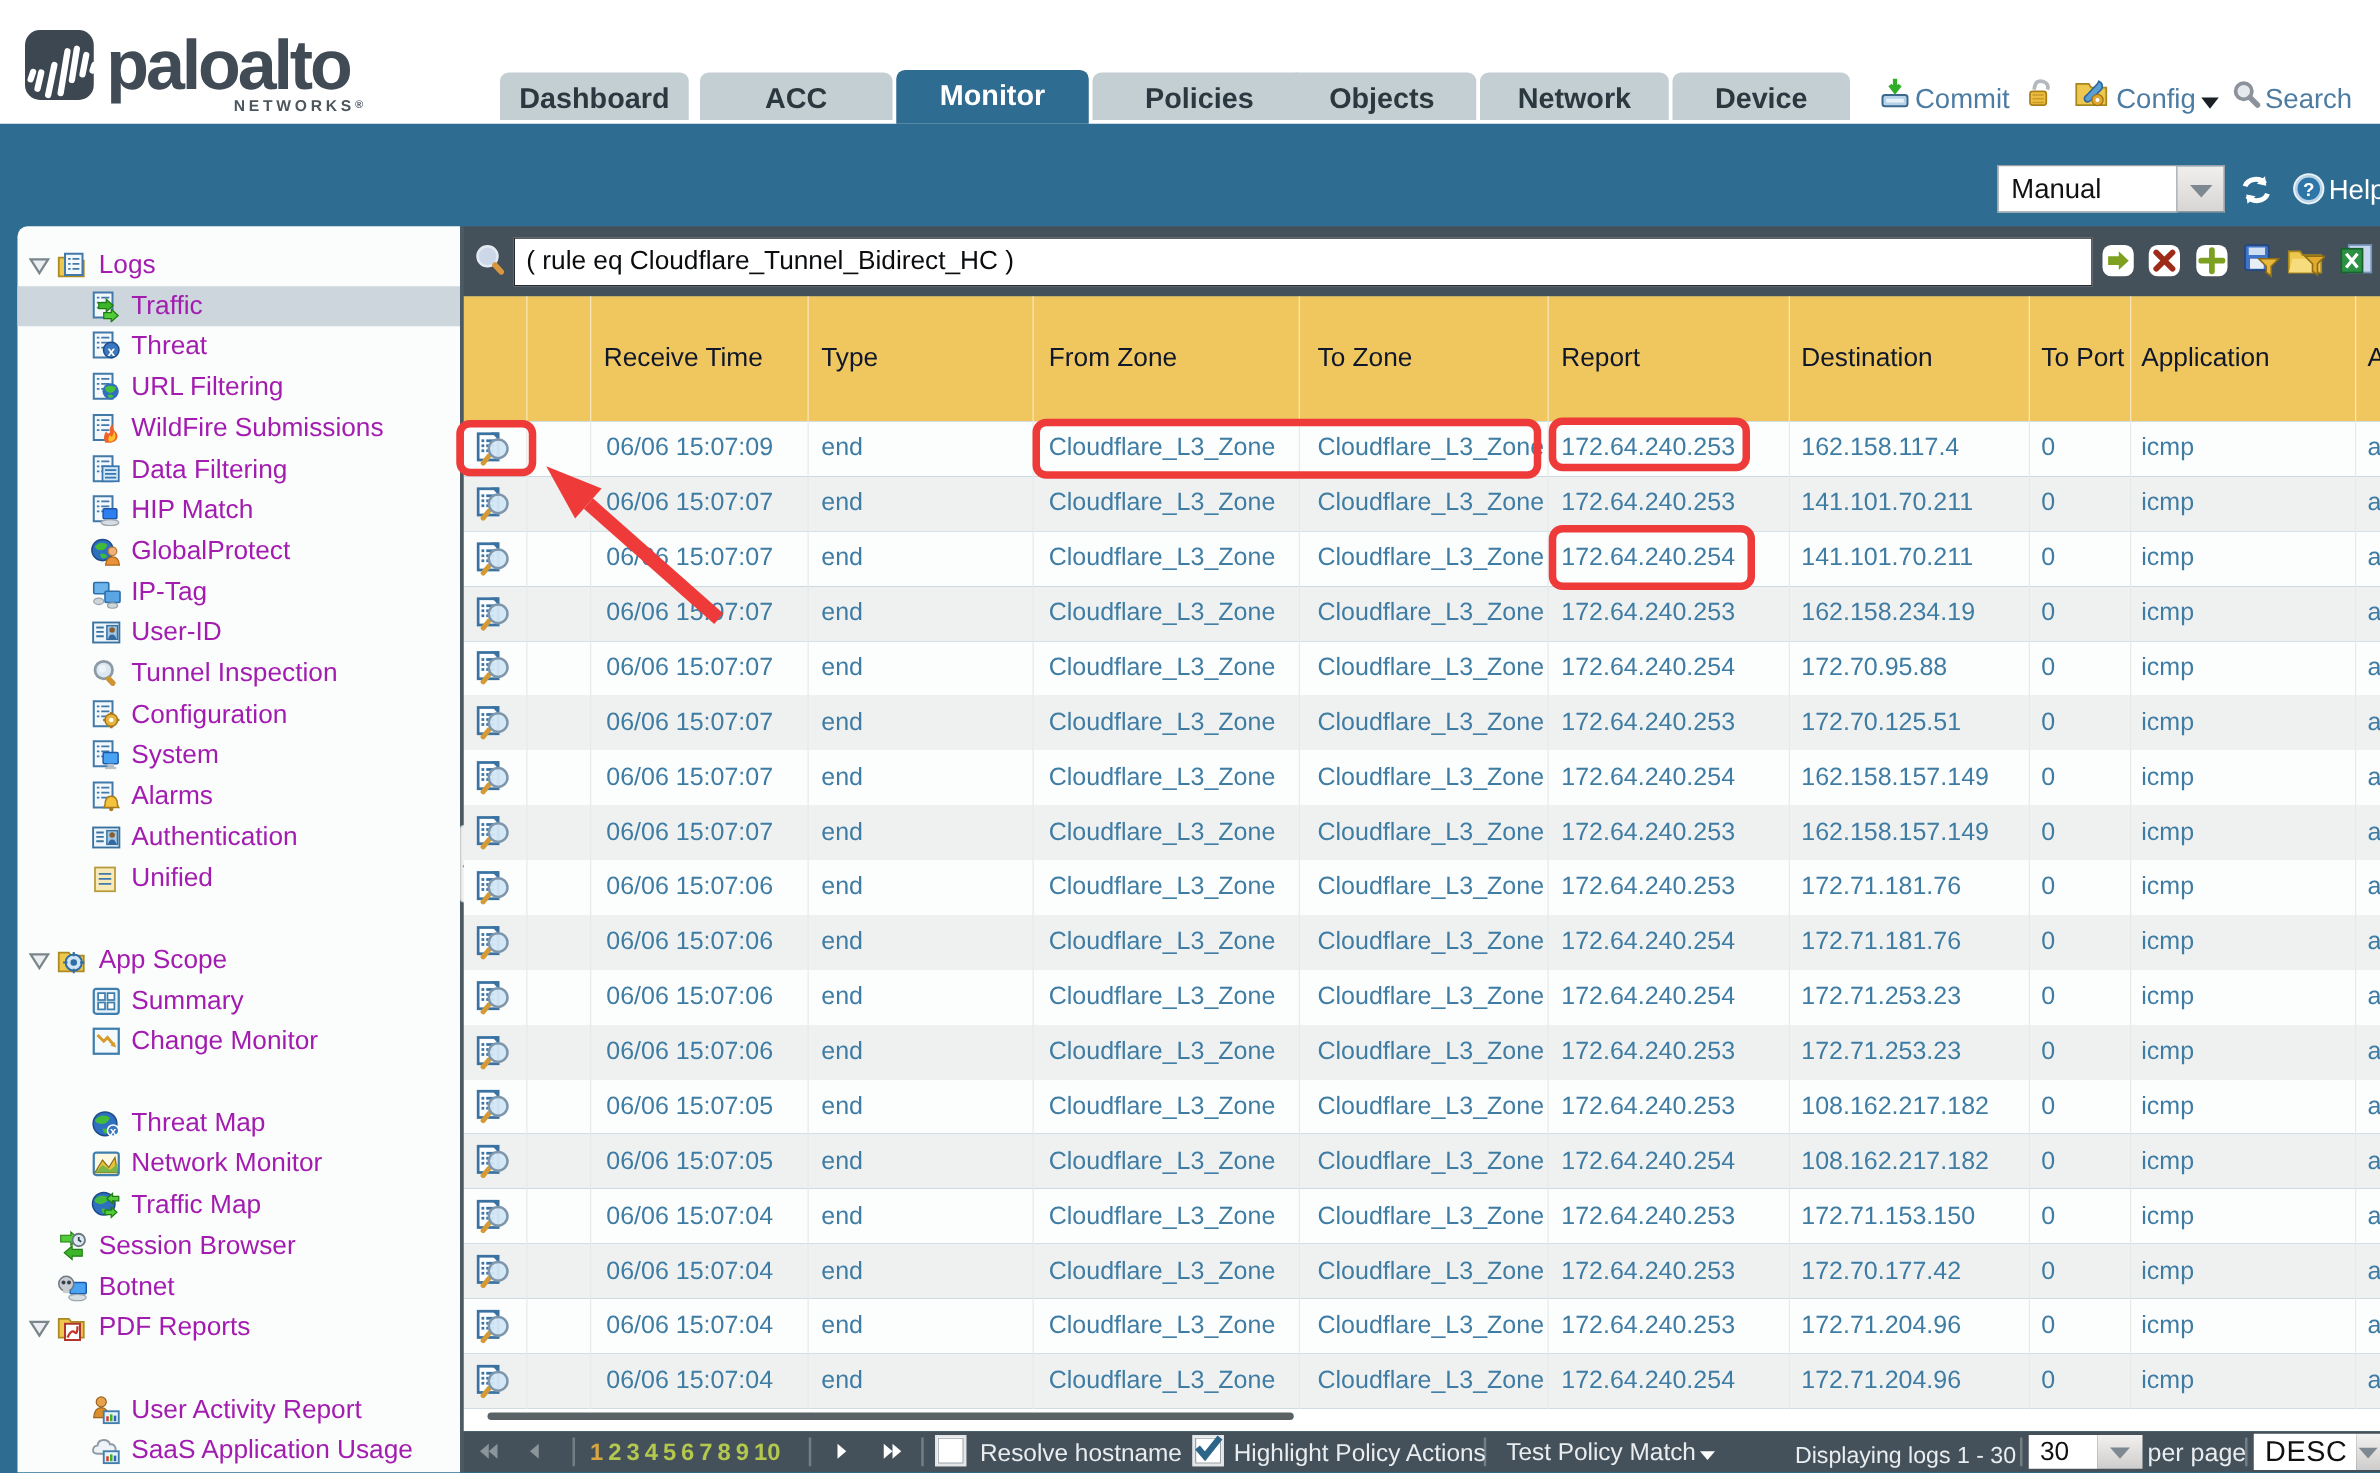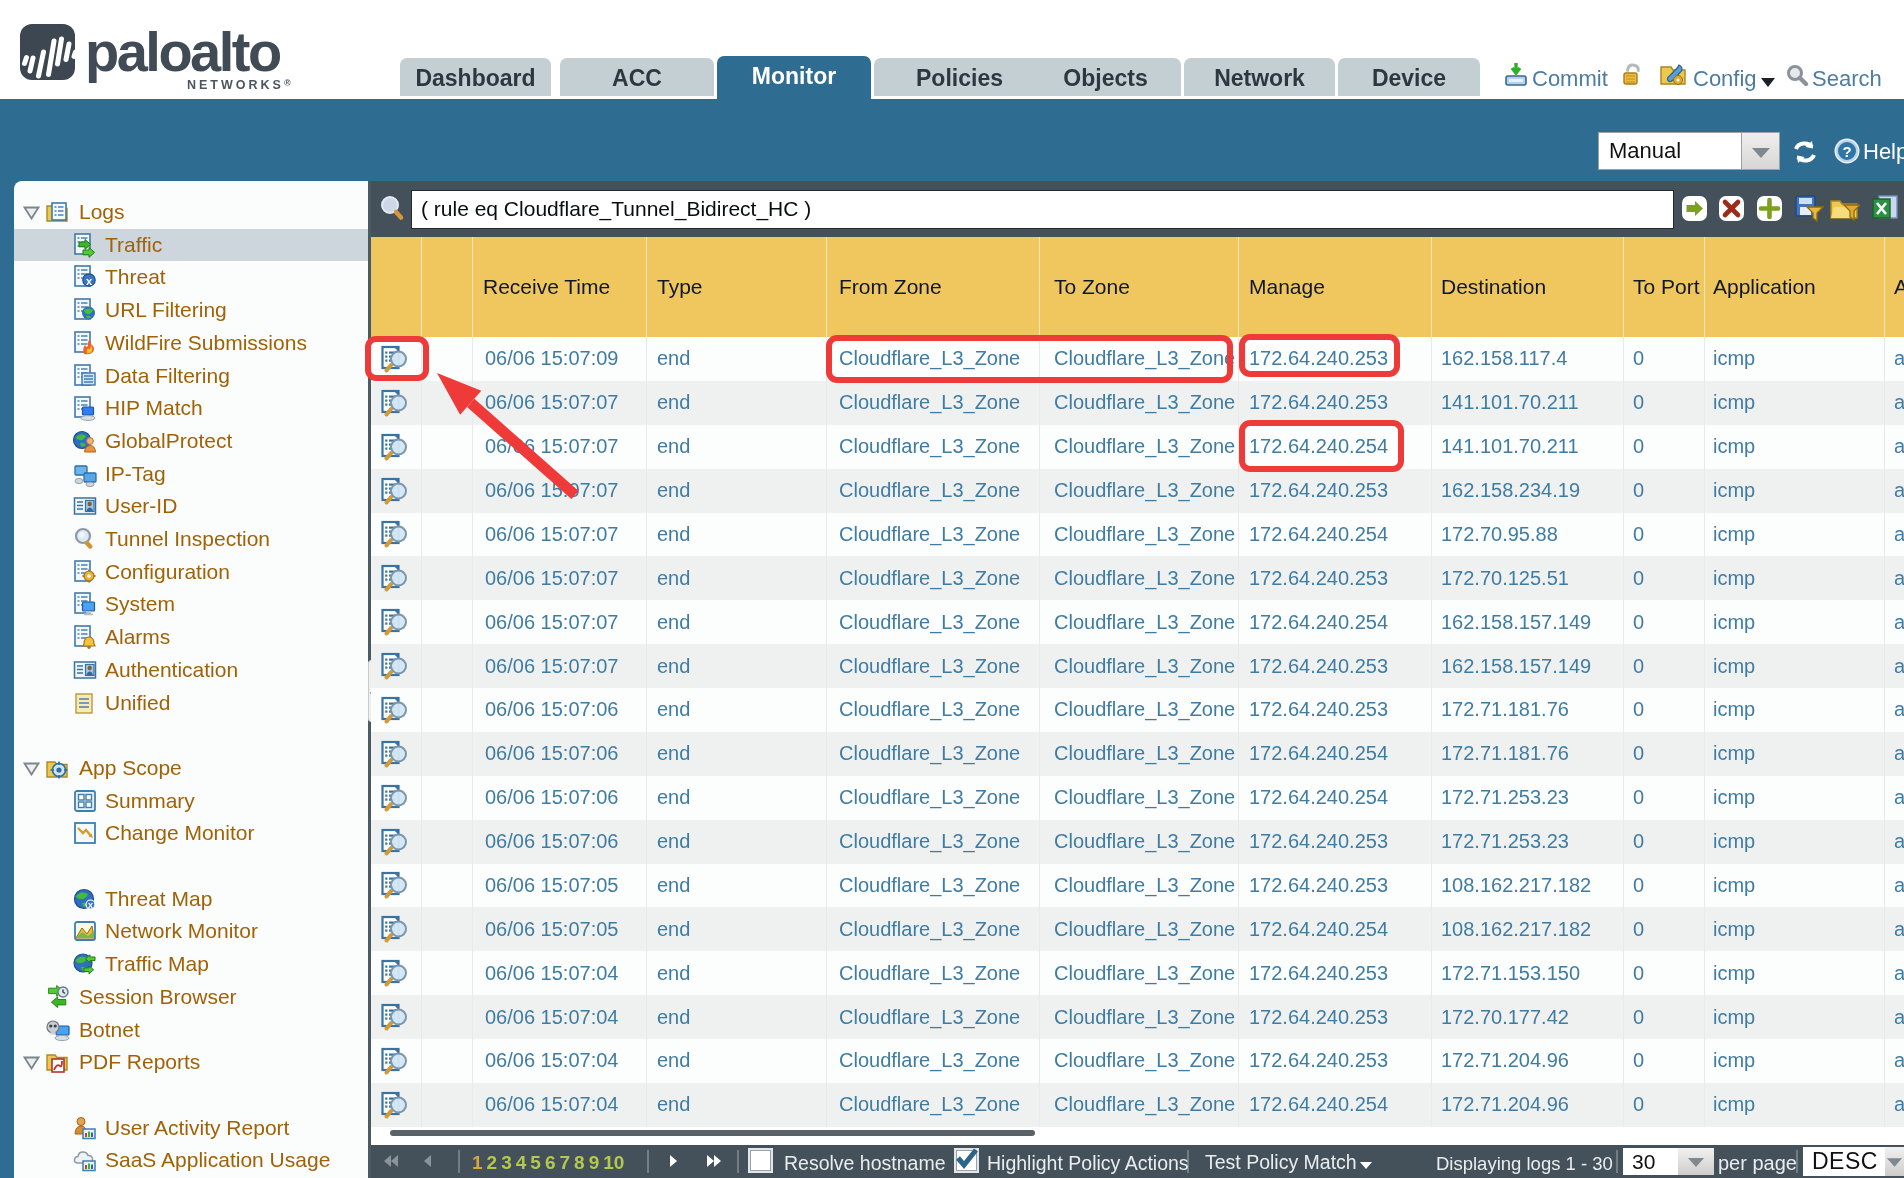--- a/index.html
+++ b/index.html
@@ -4,21 +4,21 @@
 html,body{width:1904px;height:1178px;overflow:hidden}
 body{position:relative;background:#2f6c91;font-family:"Liberation Sans",sans-serif;-webkit-font-smoothing:antialiased}
 .abs{position:absolute}
 .hdr{left:0;top:0;width:1904px;height:99px;background:#fff}
 .tab{position:absolute;top:58px;height:38px;background:#c4cfd3;border-radius:7px 7px 0 0;
      font-size:23px;font-weight:bold;color:#2c3840;text-align:center;line-height:40px}
 .tab.on{background:#2f6c91;color:#fff;top:56px;height:43px}
 .hICt{font-size:22px;color:#4d7ca3}
 .band-sel{top:132px;height:38px}
 .sideb{left:14px;top:181px;width:354px;height:997px;background:#fbfcfc;border-radius:8px 0 0 0}
-.ti{position:absolute;height:33px;display:flex;align-items:center;font-size:21px;color:#a16207;white-space:nowrap}
+.ti{position:absolute;height:33px;display:flex;align-items:center;font-size:21px;color:#a21caf;white-space:nowrap}
 .tsel{position:absolute;left:0px;width:354px;height:32px;background:#ccd6dc}
 .splitter{left:368px;top:181px;width:3px;height:997px;background:#4c5a63}
 .toolbar{left:371px;top:181px;width:1533px;height:56px;background:#45515a}
 .thead{left:371px;top:237px;width:1533px;height:100px;background:#f0c75f;display:flex}
 .thead .c{height:100px;display:flex;align-items:center;border-left:1px solid rgba(255,255,255,.55);
           font-size:21px;color:#0f172a;overflow:hidden}
 .rows{left:371px;top:337px;width:1533px;height:790px}
 .r{display:flex;height:43.89px;background:#fcfdfd}
 .r:nth-child(even){background:#eff1f1}
 .r .c{display:flex;align-items:center;border-left:1px solid #e8eaea;height:100%;
@@ -502,21 +502,21 @@
       <path d="M6 9 L15 20 M15 9 L6 20" stroke="#fff" stroke-width="2.6"></path>
     </svg></span>
 
 <div class="abs thead">
 <div class="c" style="width:50px;padding-left:0px"></div>
 <div class="c" style="width:51px;padding-left:0px"></div>
 <div class="c" style="width:174px;padding-left:10px">Receive Time</div>
 <div class="c" style="width:180px;padding-left:10px">Type</div>
 <div class="c" style="width:213px;padding-left:12px">From Zone</div>
 <div class="c" style="width:199px;padding-left:14px">To Zone</div>
-<div class="c" style="width:193px;padding-left:10px">Manage</div>
+<div class="c" style="width:193px;padding-left:10px">Report</div>
 <div class="c" style="width:192px;padding-left:9px">Destination</div>
 <div class="c" style="width:81px;padding-left:9px">To Port</div>
 <div class="c" style="width:180px;padding-left:8px">Application</div>
 <div class="c" style="width:20px;padding-left:9px">A</div>
 </div>
 <div class="abs rows">
 <div class="r">
       <div class="c" style="width:50px;justify-content:center">
         <svg width="30" height="28" viewBox="0 0 30 28" style="">
           <rect x="1.5" y="2" width="16" height="21" fill="#fdfeff" stroke="#3a72a2" stroke-width="2.2"></rect>

